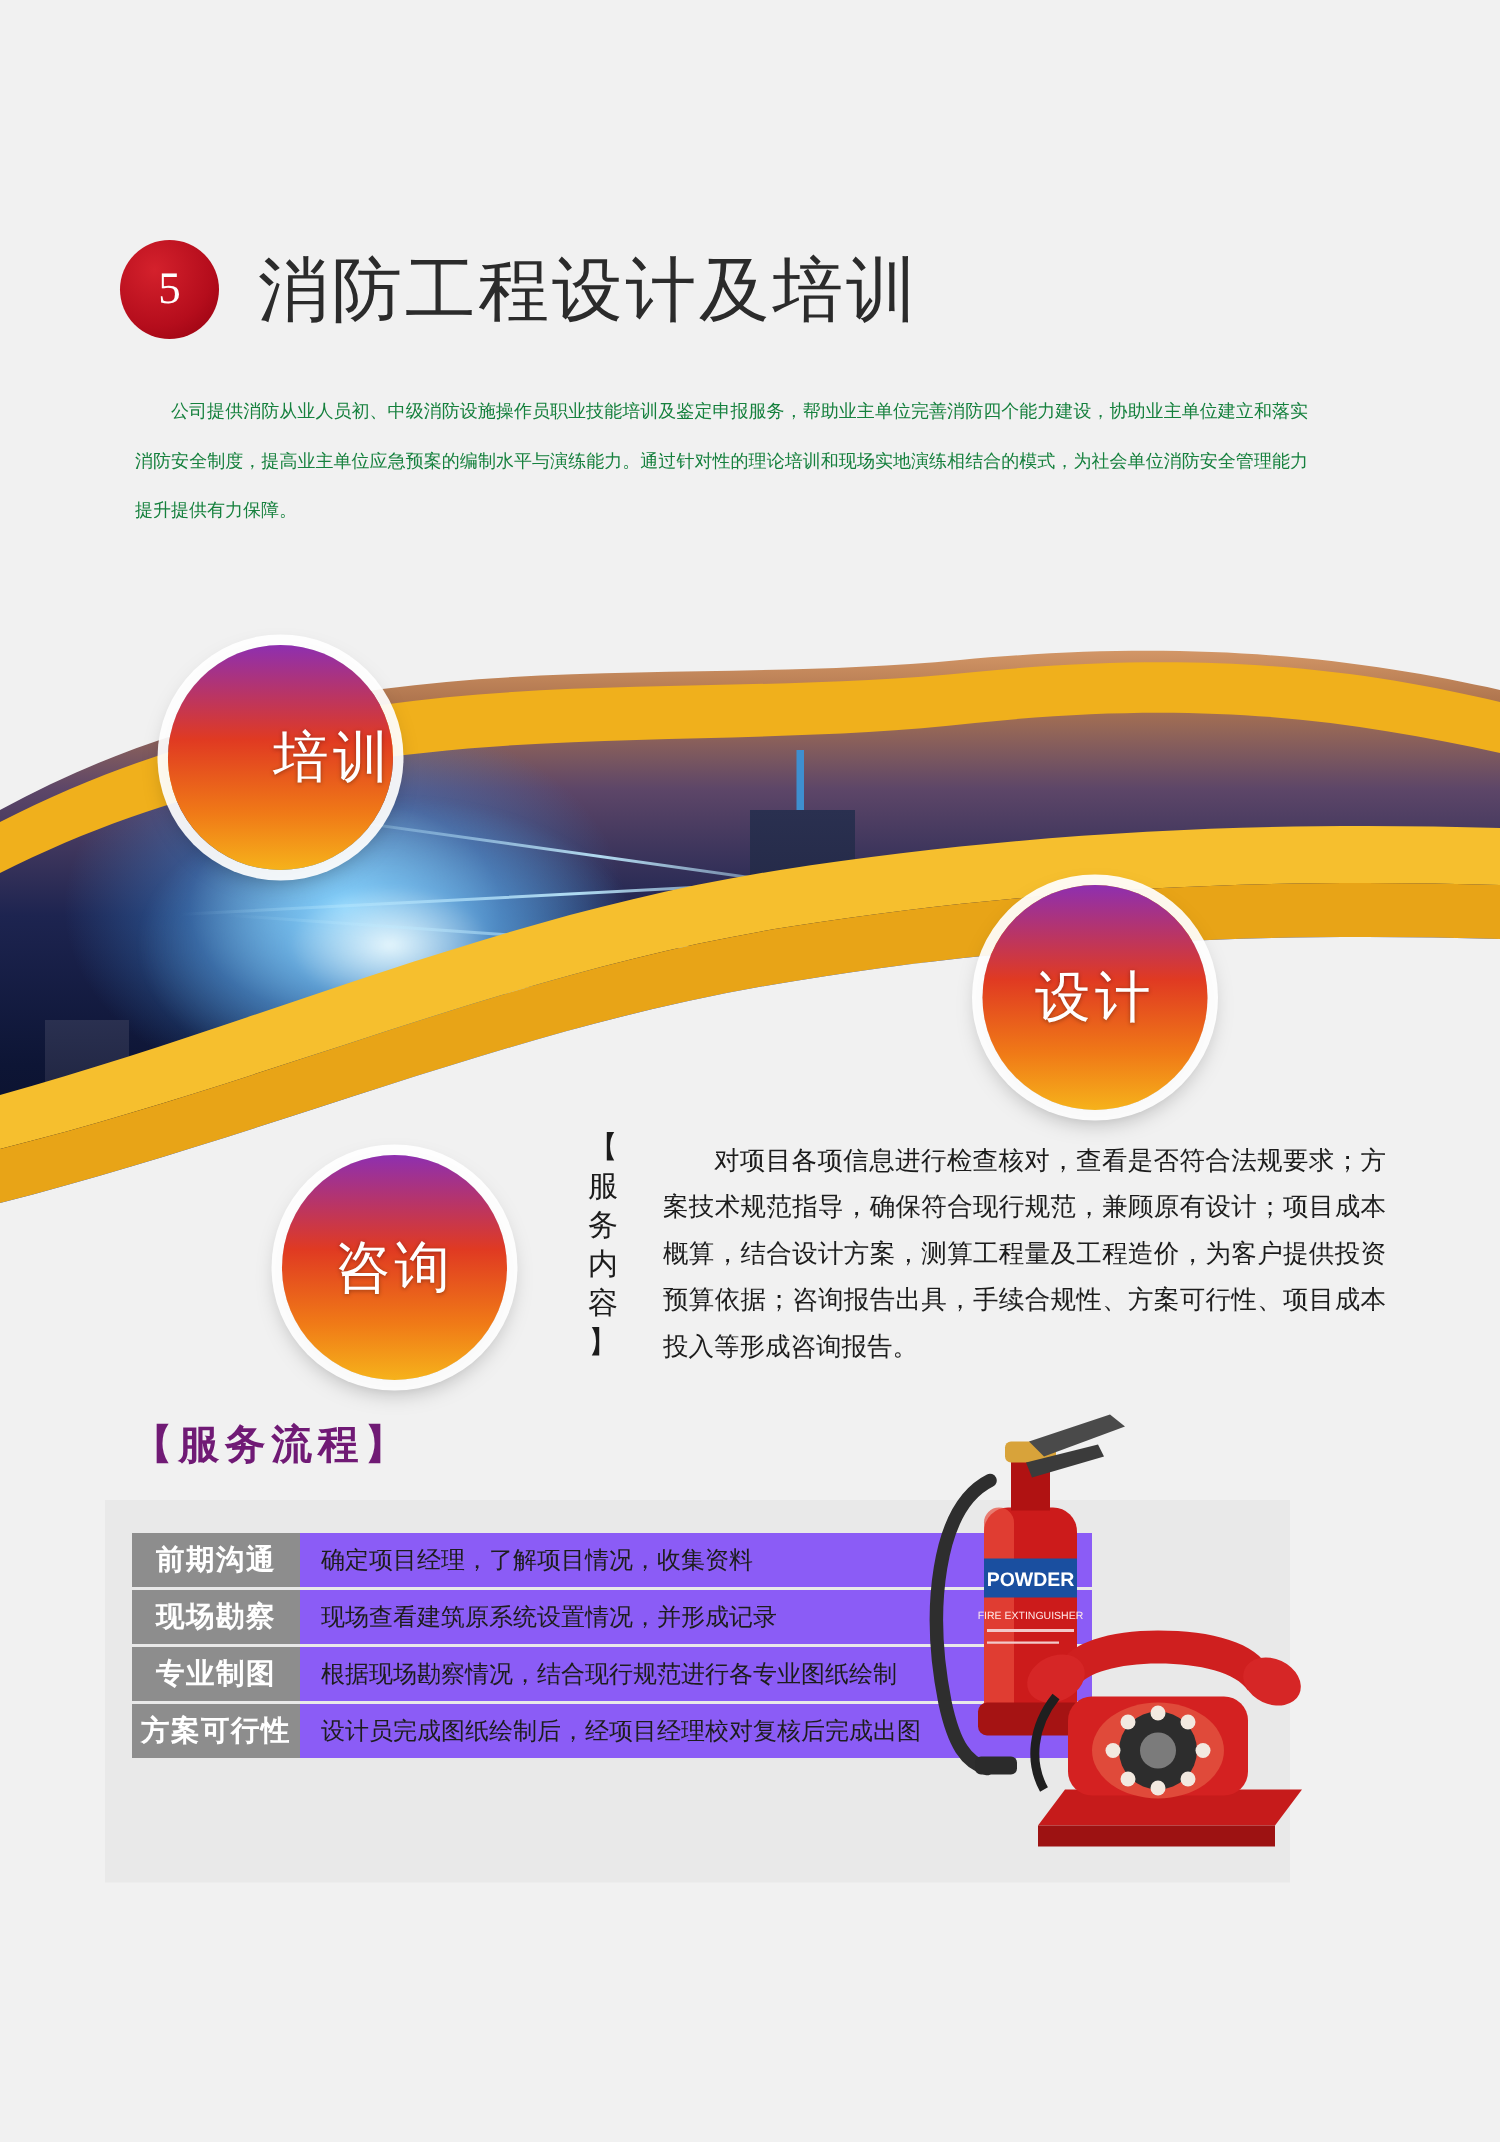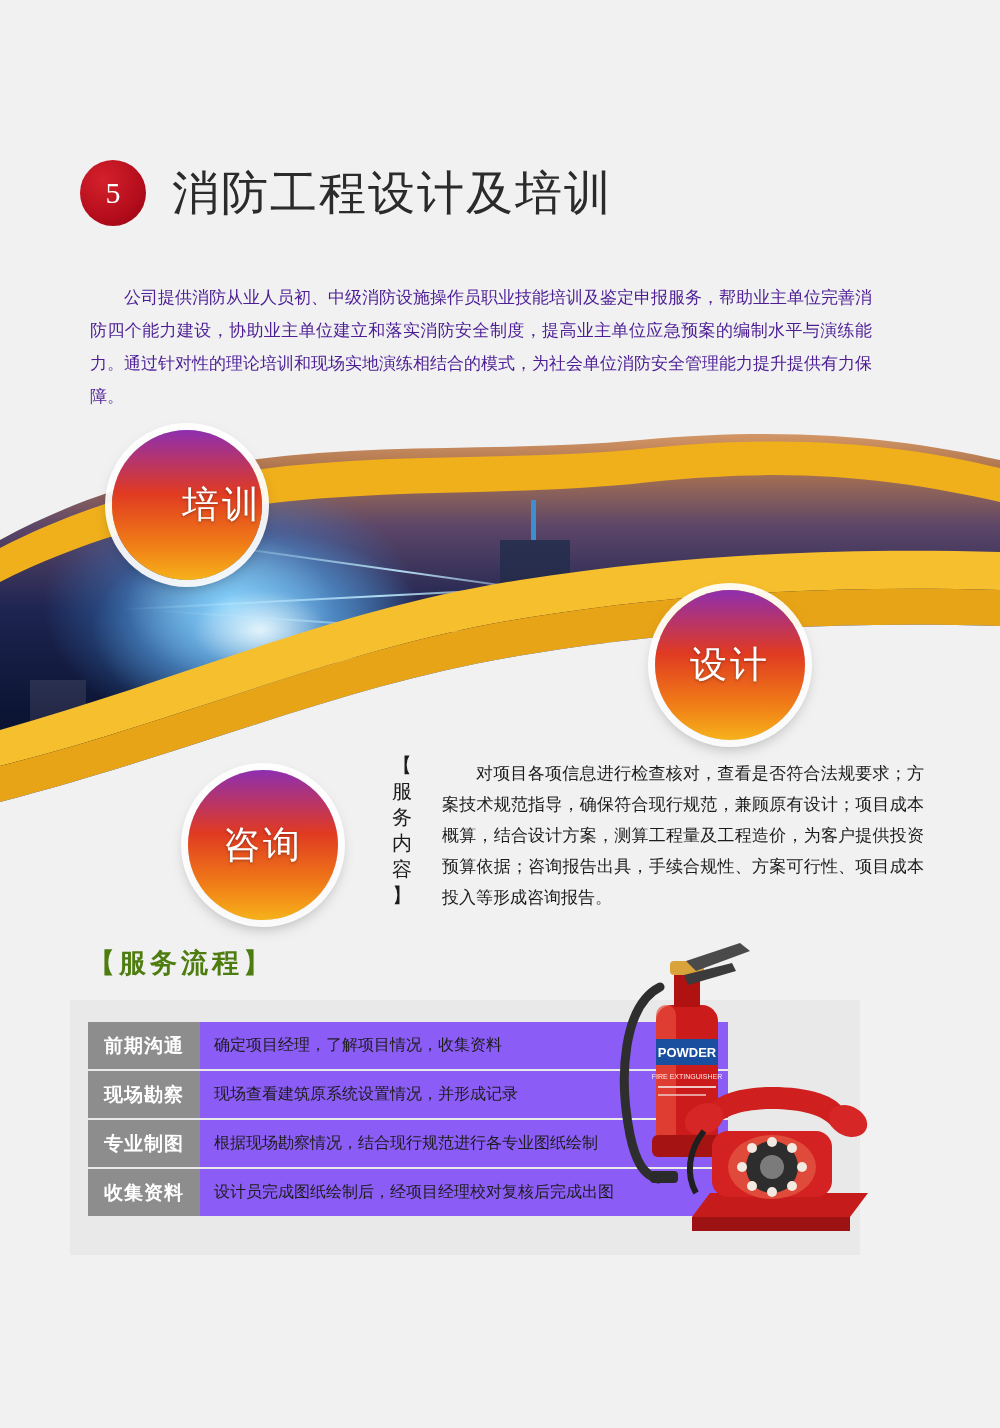--- a/index.html
+++ b/index.html
@@ -30,24 +30,23 @@
   .title{
     font-size:47px;color:#2b2b2b;letter-spacing:2px;
     font-family:"DejaVu Sans","Liberation Sans",sans-serif;
     font-weight:400;
     text-align:right;
   }
 
   
   .intro{
     position:absolute;left:90px;top:258px;width:782px;
-    font-size:17px;line-height:33px;color:#4c1d95;
+    font-size:12px;line-height:33px;color:#15803d;
     text-align:justify;text-indent:2em;
     font-family:"Liberation Serif","DejaVu Serif",serif;
-    margin-top:23px;
   }
 
   
   .hero{
     position:absolute;left:0;top:430px;width:1000px;height:400px;
     overflow:hidden;
   }
   .hero-sky{
     position:absolute;left:0;top:0;width:1000px;height:400px;
     background:
@@ -92,29 +91,29 @@
   .svc-label span{display:block;}
   .svc-text{
     position:absolute;left:442px;top:758px;width:482px;
     font-size:17px;line-height:31px;color:#1c1c1c;text-align:justify;text-indent:2em;
     font-family:"Liberation Serif","DejaVu Serif",serif;
   }
 
   
   .flow-title{
     position:absolute;left:88px;top:945px;
-    font-size:27px;color:#4d7c0f;letter-spacing:4px;
+    font-size:27px;color:#701a75;letter-spacing:4px;
     font-family:Liberation Mono, monospace;font-weight:bold;
   }
   .flow-panel{
     position:absolute;left:70px;top:1000px;width:790px;height:255px;
     background:#e9e9e9;
   }
   .flow-rows{position:absolute;left:88px;top:1022px;width:640px;}
-  .flow-row{display:flex;align-items:stretch;margin-bottom:2px;height:47px;}
+  .flow-row{display:flex;align-items:stretch;margin-bottom:2px;height:36px;}
   .flow-key{
     width:112px;background:#8d8d8d;color:#fff;
     display:flex;align-items:center;justify-content:center;
     font-size:19px;letter-spacing:1px;
     font-family:"Liberation Serif","DejaVu Serif",serif;font-weight:bold;
   }
   .flow-val{
     flex:1;background:#8b5cf6;color:#1d1d1d;
     display:flex;align-items:center;padding-left:14px;
     font-size:16px;
@@ -201,21 +200,21 @@
     </div>
     <div class="flow-row">
       <div class="flow-key">现场勘察</div>
       <div class="flow-val">现场查看建筑原系统设置情况，并形成记录</div>
     </div>
     <div class="flow-row">
       <div class="flow-key">专业制图</div>
       <div class="flow-val">根据现场勘察情况，结合现行规范进行各专业图纸绘制</div>
     </div>
     <div class="flow-row">
-      <div class="flow-key">收集资料</div>
+      <div class="flow-key">方案可行性</div>
       <div class="flow-val">设计员完成图纸绘制后，经项目经理校对复核后完成出图</div>
     </div>
   </div>
 
   <svg class="illus" viewBox="0 0 340 330">
 
     <rect x="56" y="70" width="62" height="150" rx="16" fill="#cc1b1b"></rect>
     <rect x="56" y="70" width="20" height="150" rx="10" fill="#e84b3c" opacity=".7"></rect>
     <rect x="52" y="200" width="70" height="22" rx="6" fill="#a51313"></rect>
     <rect x="74" y="38" width="26" height="34" fill="#b01212"></rect>

